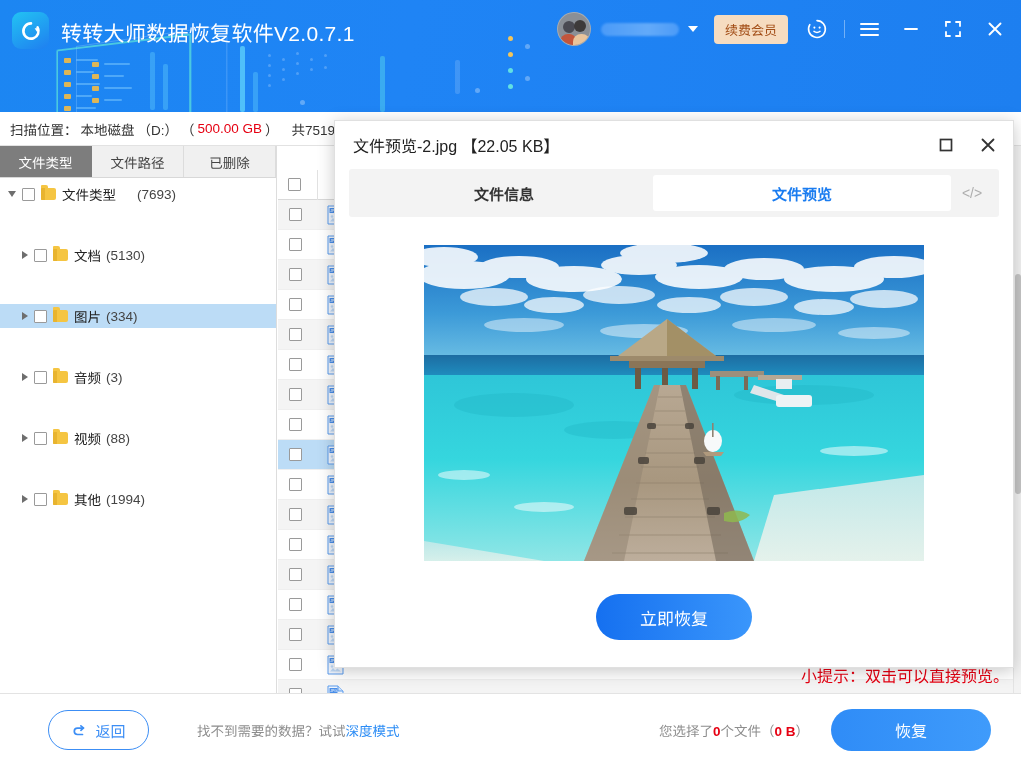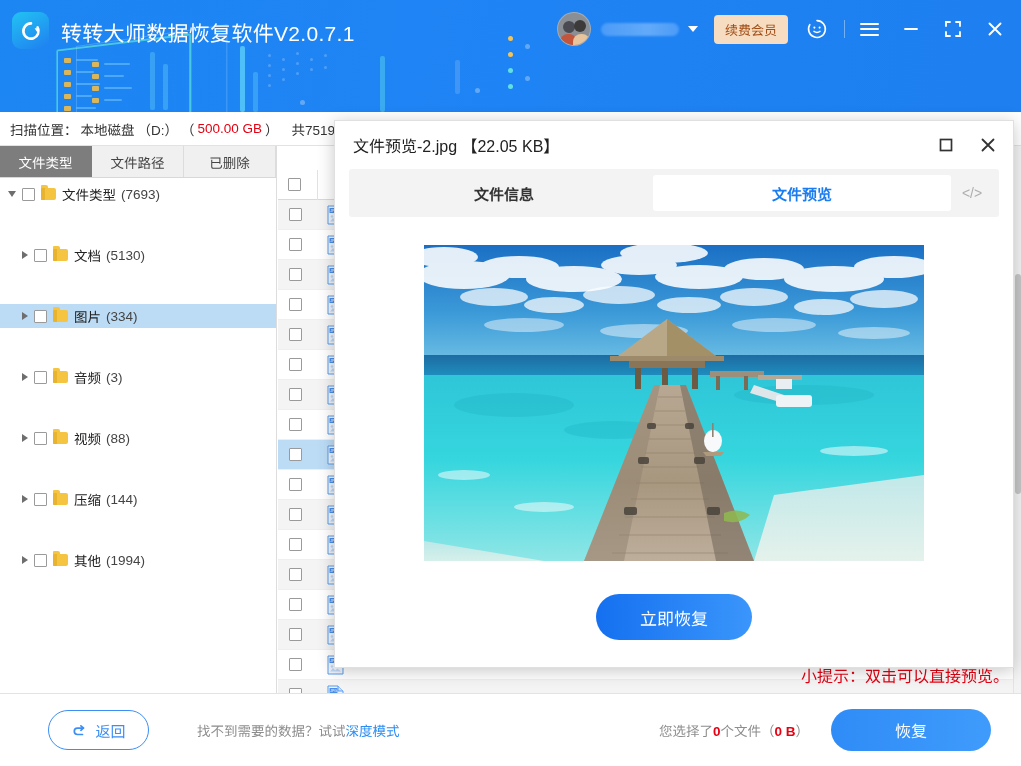--- a/index.html
+++ b/index.html
@@ -379,21 +379,21 @@
       <div class="side-tab">文件路径</div>
       <div class="side-tab">已删除</div>
     </div>
     <div class="tree">
 
       <div class="tree-row">
         <span class="arrow-down"></span>
         <span class="cbx"></span>
         <span class="folder"></span>
         <span>文件类型</span>
-        <span class="tree-count" style="margin-left:5px;">(7693)</span>
+        <span class="tree-count" style="margin-left:21px;">(7693)</span>
       </div>
 
       <div class="tree-row child">
         <span class="arrow-right"></span>
         <span class="cbx"></span>
         <span class="folder"></span>
         <span>文档</span>
         <span class="tree-count" style="margin-left:5px;">(5130)</span>
       </div>
 
@@ -414,27 +414,20 @@
       </div>
 
       <div class="tree-row child">
         <span class="arrow-right"></span>
         <span class="cbx"></span>
         <span class="folder"></span>
         <span>视频</span>
         <span class="tree-count" style="margin-left:5px;">(88)</span>
       </div>
 
-      <div class="tree-row child">
-        <span class="arrow-right"></span>
-        <span class="cbx"></span>
-        <span class="folder"></span>
-        <span>压缩</span>
-        <span class="tree-count" style="margin-left:5px;">(144)</span>
-      </div>
 
       <div class="tree-row child">
         <span class="arrow-right"></span>
         <span class="cbx"></span>
         <span class="folder"></span>
         <span>其他</span>
         <span class="tree-count" style="margin-left:5px;">(1994)</span>
       </div>
     </div>
   </div>

